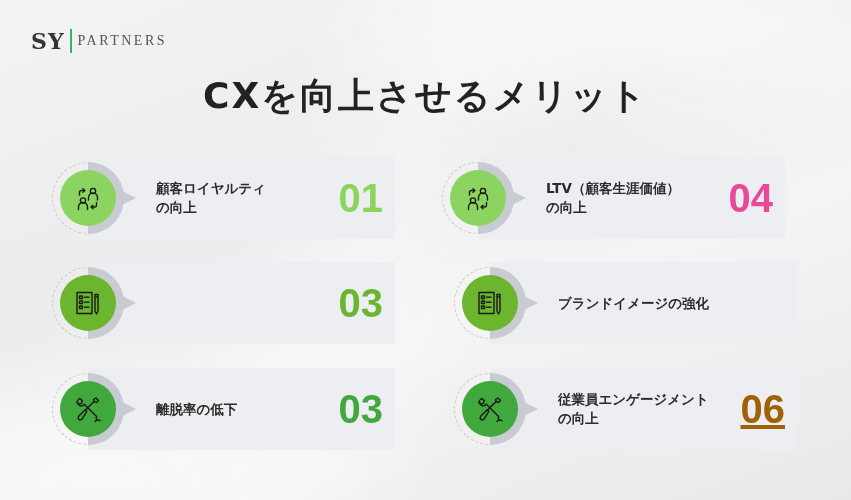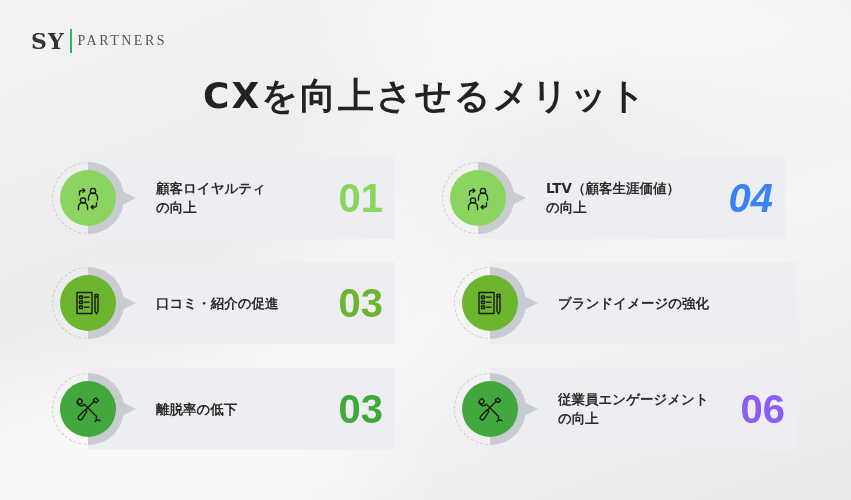--- a/index.html
+++ b/index.html
@@ -108,21 +108,20 @@
         <rect x="5.5" y="7" width="3" height="2.5"></rect>
         <path d="M10 8.2h5.5"></path>
         <rect x="5.5" y="12" width="3" height="2.5"></rect>
         <path d="M10 13.2h5.5"></path>
         <rect x="5.5" y="17" width="3" height="2.5"></rect>
         <path d="M10 18.2h5.5"></path>
         <path d="M21 5.5h3v16.5l-1.5 3-1.5-3z"></path>
         <path d="M21 8h3"></path>
       </svg>
   </div>
-  <div class="label">口コミ・紹介の促進</div>
   <div class="num" style="color: rgb(108, 181, 46);">03</div>
 </div>
 
 <div class="card" style="left:88px; top:368px;">
   <div class="card-box"></div>
   <div class="ring"></div>
   <div class="halo"></div>
   <div class="pointer"></div>
   <div class="circle" style="background: rgb(64, 168, 60);">
     <svg viewBox="0 0 28 28" fill="none" stroke="#1a1a1a" stroke-width="1.4" stroke-linejoin="round" stroke-linecap="round">
@@ -148,21 +147,21 @@
         <circle cx="9" cy="16.5" r="2.6"></circle>
         <path d="M4.5 25.5V23a4.5 4.5 0 0 1 9 0v2.5"></path>
         <path d="M5.5 11V8.5a2 2 0 0 1 2-2h3"></path>
         <path d="M9 4.8l1.8 1.7L9 8.2"></path>
         <path d="M22.5 18.5V21a2 2 0 0 1-2 2h-3"></path>
         <path d="M19 21.3l-1.8 1.7 1.8 1.7"></path>
       </svg>
   </div>
   <div class="label">LTV（顧客生涯価値）
 の向上</div>
-  <div class="num" style="color: #3b82f6; font-style: italic;">04</div>
+  <div class="num" style="color: #ec4899;">04</div>
 </div>
 
 <div class="card" style="left:490px; top:262px;">
   <div class="card-box"></div>
   <div class="ring"></div>
   <div class="halo"></div>
   <div class="pointer"></div>
   <div class="circle" style="background: rgb(108, 181, 46);">
     <svg viewBox="0 0 28 28" fill="none" stroke="#1a1a1a" stroke-width="1.4" stroke-linejoin="round">
         <rect x="3" y="3.5" width="15" height="21"></rect>
@@ -187,14 +186,14 @@
   <div class="circle" style="background: rgb(64, 168, 60);">
     <svg viewBox="0 0 28 28" fill="none" stroke="#1a1a1a" stroke-width="1.4" stroke-linejoin="round" stroke-linecap="round">
         <path d="M6 3.5a4 4 0 0 0-2.5 5l1.8 1.8a4 4 0 0 0 5-1l12.5 12.5a2.2 2.2 0 0 0 0 3l-1.8 1.8a4 4 0 0 1 5-1M6 3.5l2.3 2.3-.8 2.5-2.5.8L2.7 6.8"></path>
         <path d="M22 3l2.5 2.5-2 2-1.5-.5-1-1-.5-1.5z"></path>
         <path d="M20 6.5L11.5 15"></path>
         <path d="M12.8 16.3l-1.6-1.6-6.5 6.5a2.2 2.2 0 0 0 3.1 3.1z"></path>
       </svg>
   </div>
   <div class="label">従業員エンゲージメント
 の向上</div>
-  <div class="num" style="color: #8b5cf6;">06</div>
+  <div class="num" style="color: #a16207; text-decoration: underline;">06</div>
 </div>
 
 </body></html>

